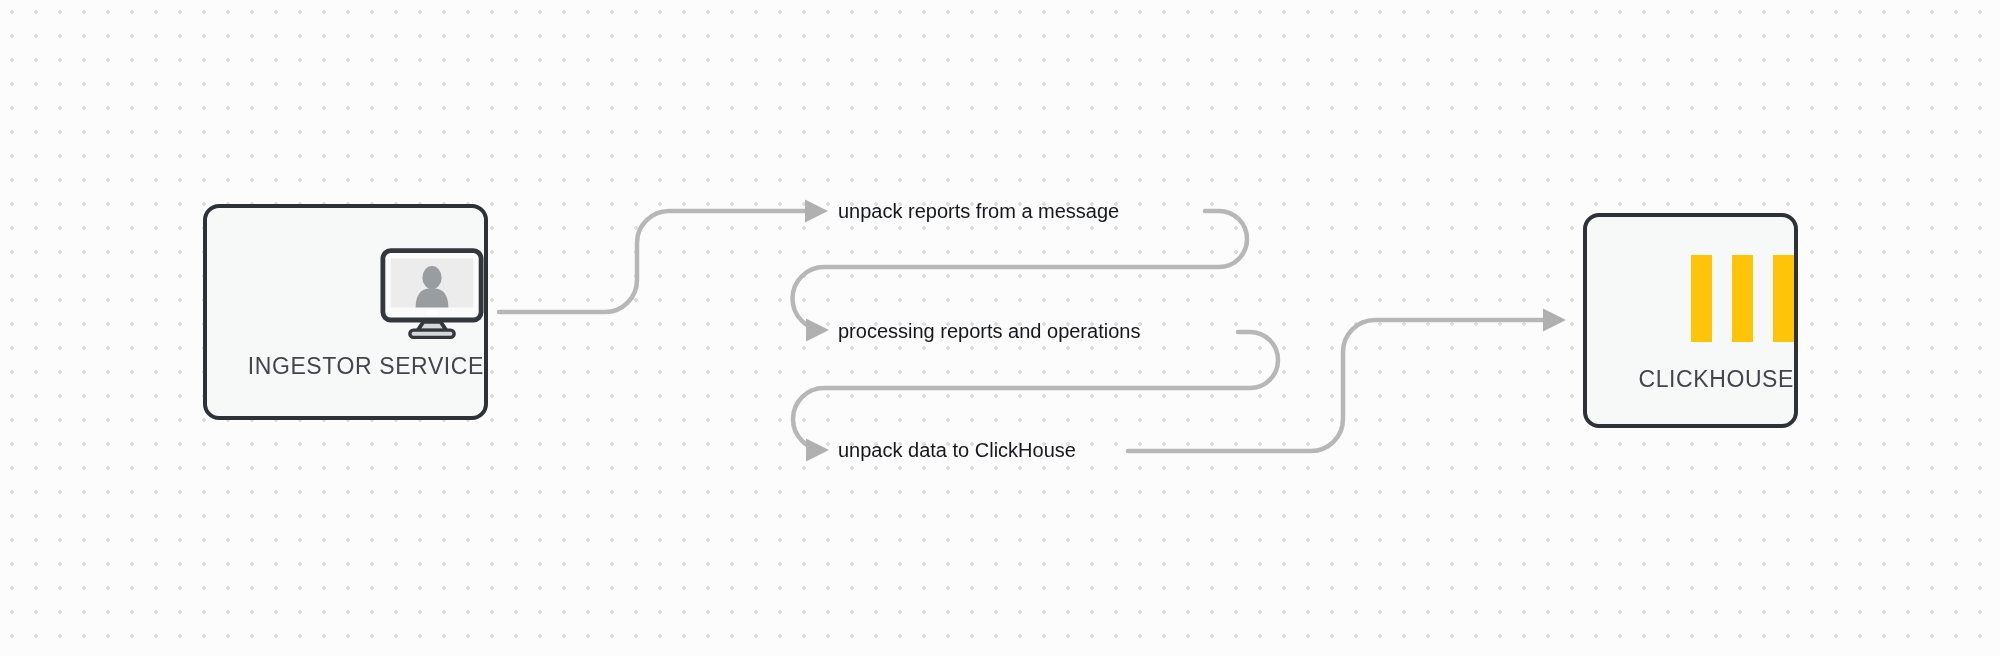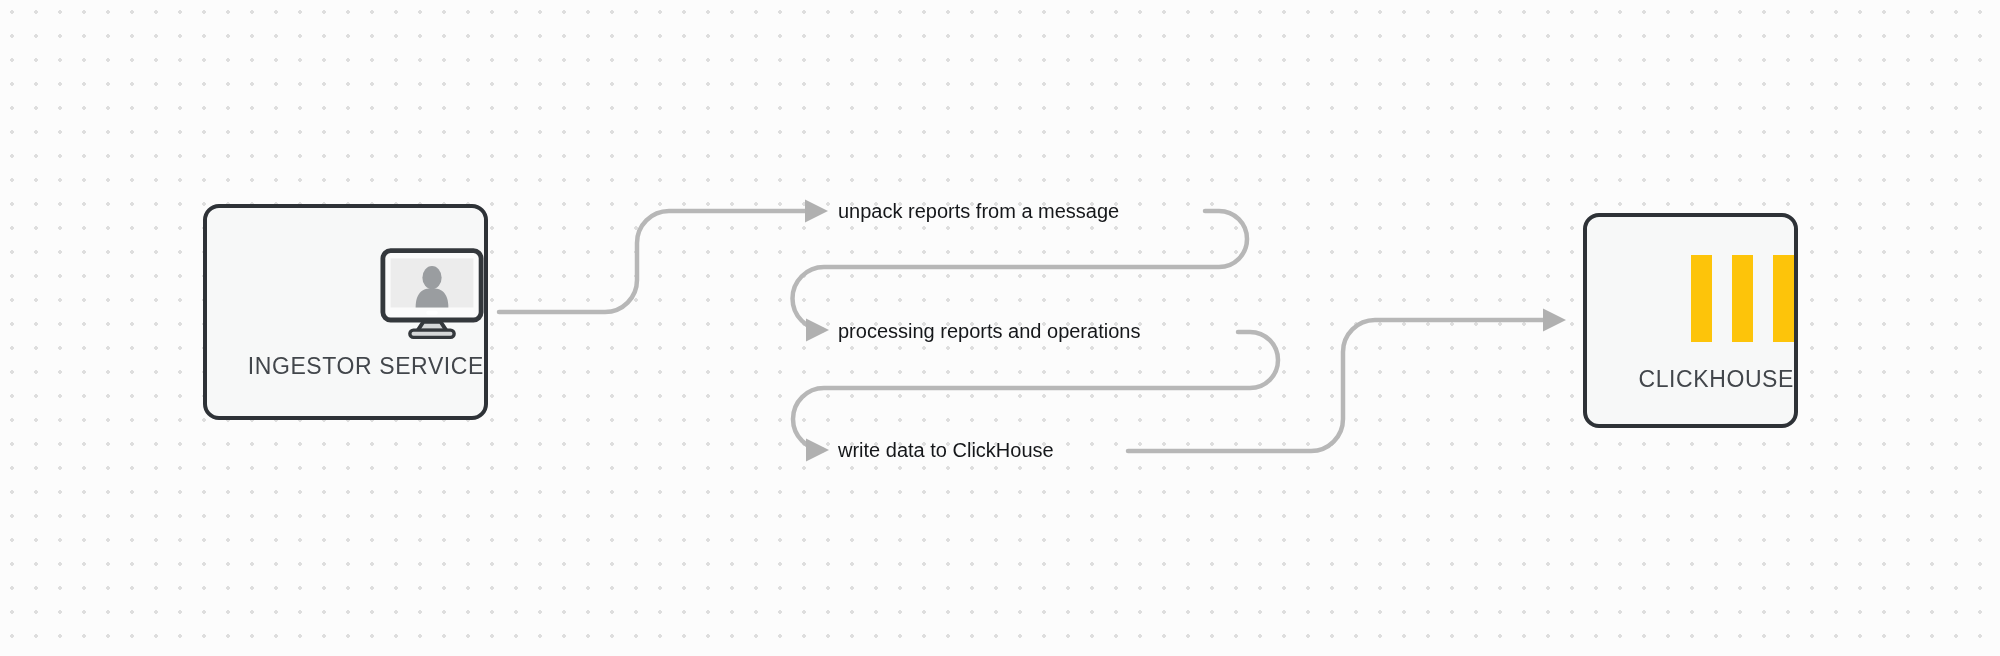--- a/index.html
+++ b/index.html
@@ -101,15 +101,15 @@
     <div class="ch-logo">
       <div class="ch-bar"></div>
       <div class="ch-bar"></div>
       <div class="ch-bar"></div>
     </div>
     <div class="node-label">CLICKHOUSE</div>
   </div>
 
   <div class="step-label step-1">unpack reports from a message</div>
   <div class="step-label step-2">processing reports and operations</div>
-  <div class="step-label step-3">write data to ClickHouse</div>
+  <div class="step-label step-3">unpack data to ClickHouse</div>
 
 </div>
 
 </body></html>

